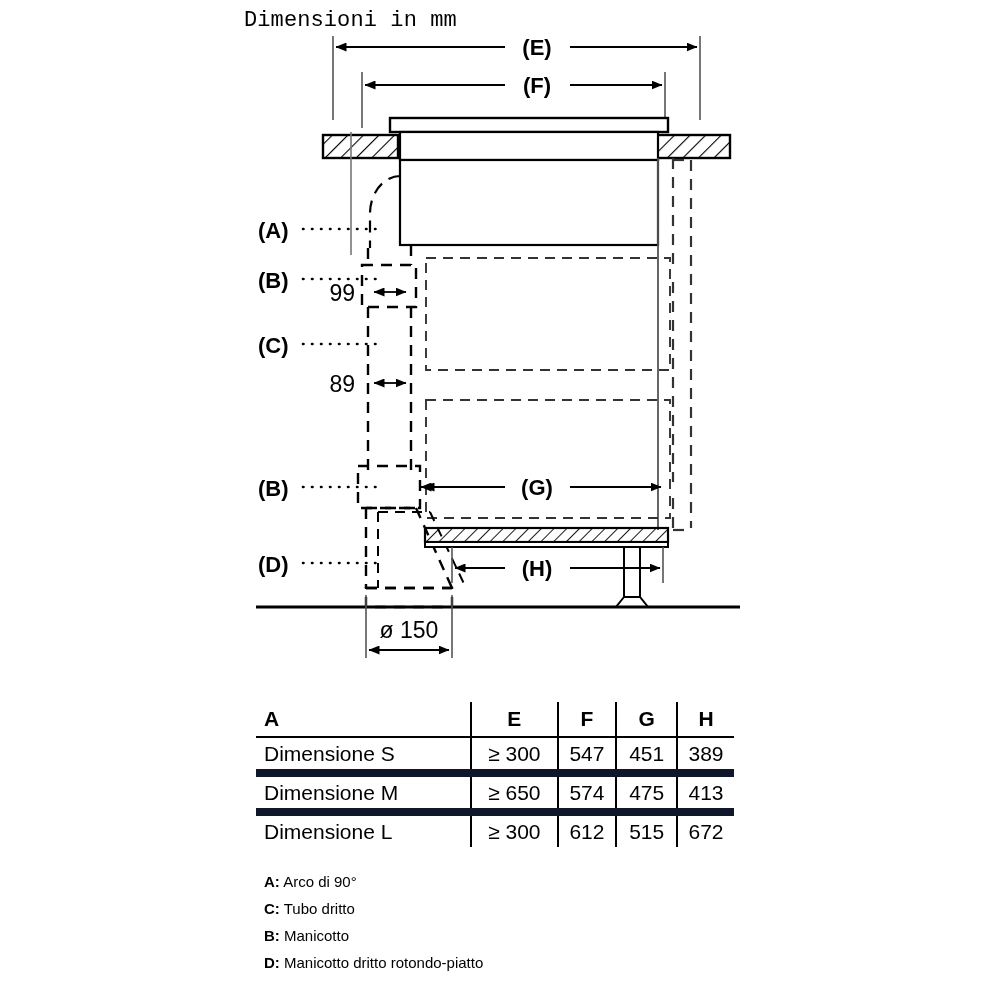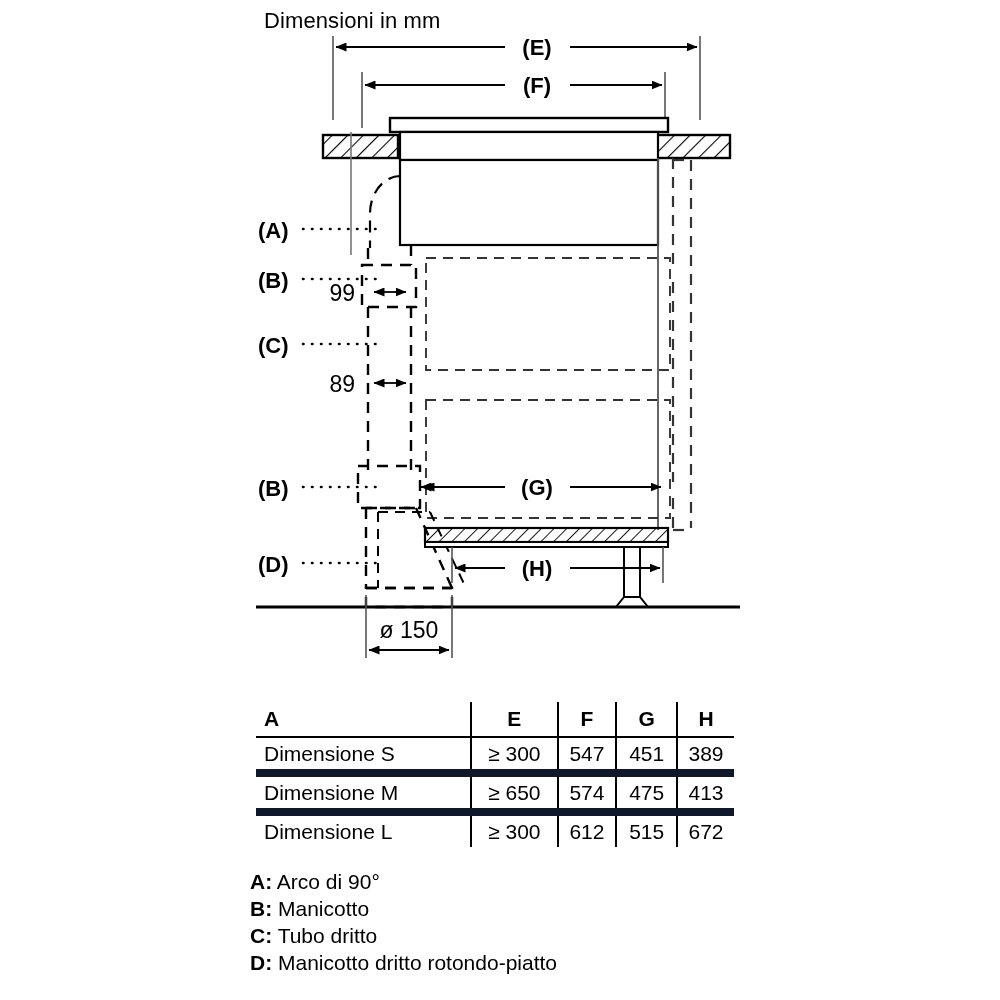--- a/index.html
+++ b/index.html
@@ -17,25 +17,26 @@
   }
   #page {
     position: relative;
     width: 1000px;
     height: 1000px;
   }
   .abs { position: absolute; }
 
   
   #title {
-    left: 264px;
+    left: 244px;
     top: 8px;
     font-size: 22px;
     letter-spacing: 0.1px;
     white-space: nowrap;
+    font-family: Liberation Mono, monospace;
   }
 
   
   #drawing {
     left: 0px;
     top: 0px;
     width: 1000px;
     height: 690px;
   }
 
@@ -69,23 +70,23 @@
   #spec-table tbody td { border-bottom: 8px solid #0f172a; height: 31px; }
   #spec-table tbody tr:last-child td { border-bottom: none; }
   #spec-table .vsep { border-left: 2px solid #000; }
   #spec-table col.c-e { width: 88px; }
   #spec-table col.c-f { width: 60px; }
   #spec-table col.c-g { width: 62px; }
   #spec-table col.c-h { width: 58px; }
 
   
   #legend {
-    left: 250px;
+    left: 264px;
     top: 868px;
-    font-size: 21px;
+    font-size: 15px;
     line-height: 27px;
   }
   #legend .ln { white-space: nowrap; }
   #legend .key { font-weight: bold; }
 </style>
 </head>
 <body>
 
 <div id="page">
 
@@ -299,26 +300,26 @@
       </tr>
     </tbody>
   </table>
 
   <div class="abs" id="legend">
     <div class="ln">
       <span class="key">A:</span>
       <span>Arco di 90°</span>
     </div>
     <div class="ln">
+      <span class="key">C:</span>
+      <span>Tubo dritto</span>
+    </div>
+    <div class="ln">
       <span class="key">B:</span>
       <span>Manicotto</span>
-    </div>
-    <div class="ln">
-      <span class="key">C:</span>
-      <span>Tubo dritto</span>
     </div>
     <div class="ln">
       <span class="key">D:</span>
       <span>Manicotto dritto rotondo-piatto</span>
     </div>
   </div>
 
 </div>
 
 </body></html>

